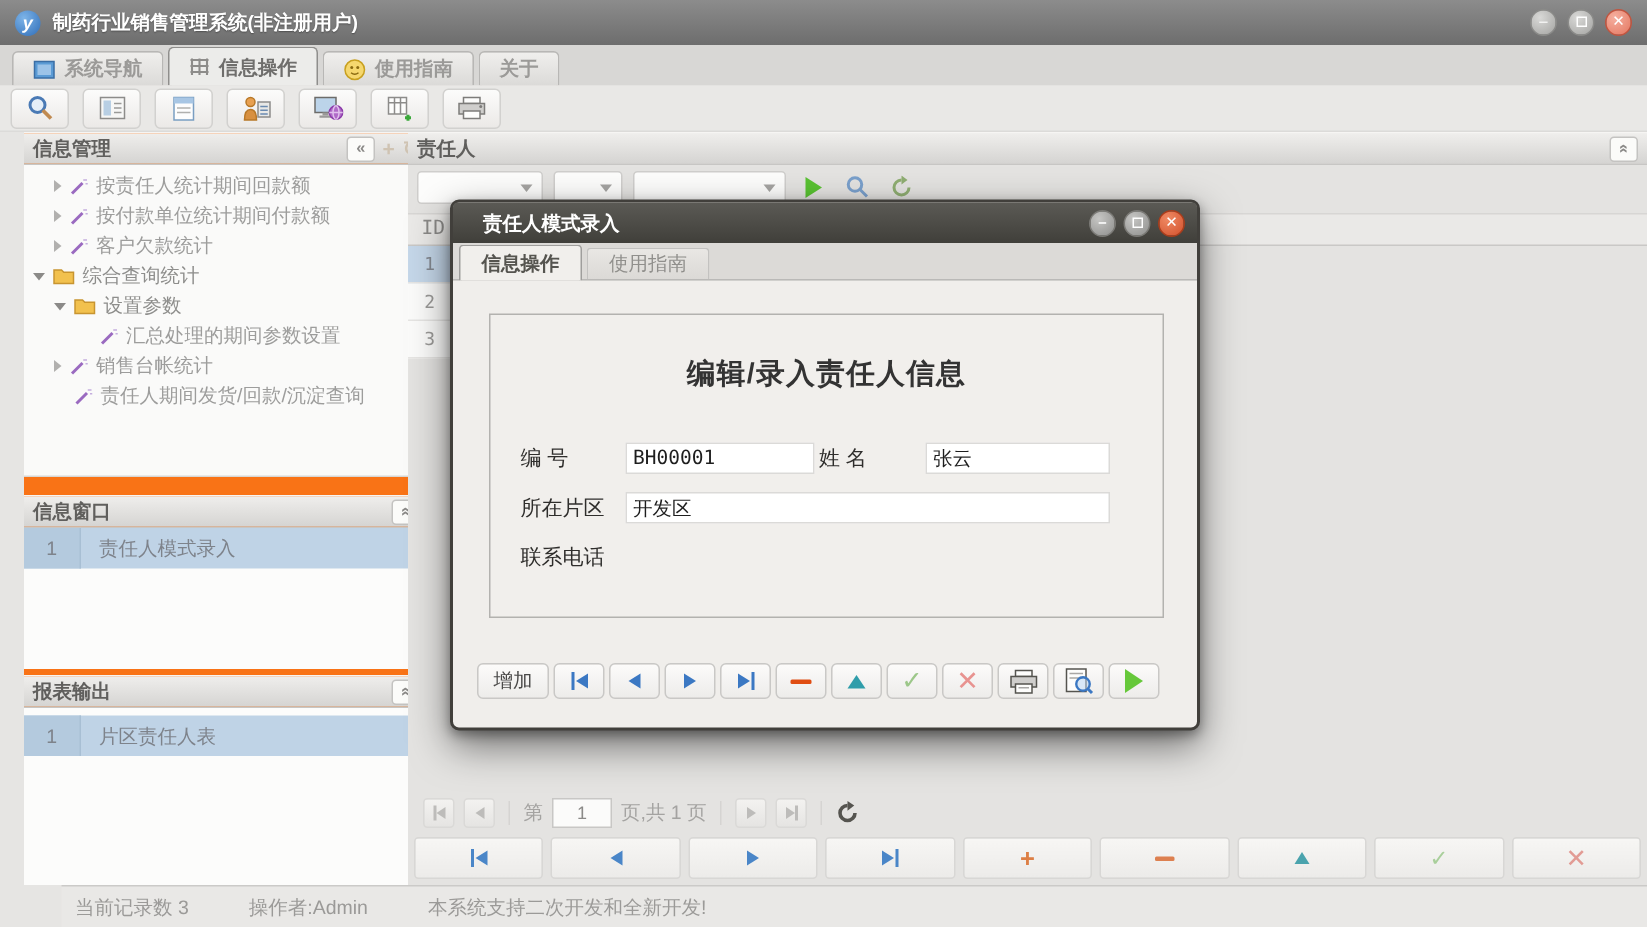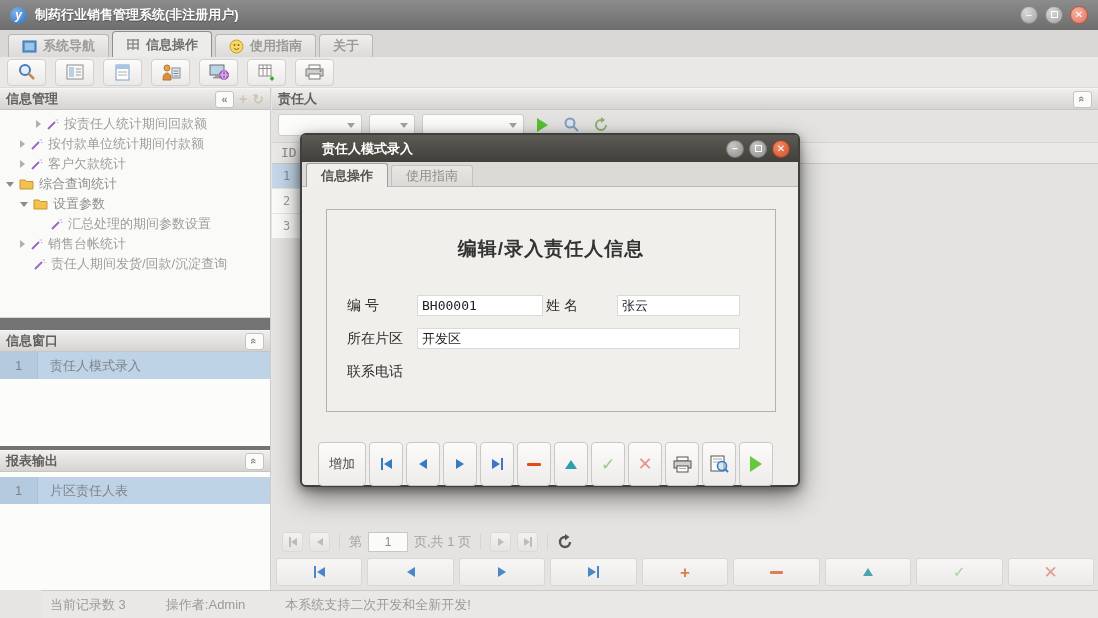--- a/index.html
+++ b/index.html
@@ -37,21 +37,21 @@
   
   .p-header { height:22px; background:linear-gradient(#efeeec,#d5d4d2); border-top:1px solid #f6f5f3;
     border-bottom:1px solid #c7c6c4; display:flex; align-items:center; padding:0 6px;
     font-size:13px; font-weight:bold; color:#605f5d; }
   .hbtn { width:19px; height:17px; background:#fbfbf9; border:1px solid #c4c3c1; border-radius:3px;
     color:#8b8a88; font-size:11px; display:flex; align-items:center; justify-content:center; }
   .up-gl { display:inline-block; transform:rotate(90deg); font-weight:bold; }
   .ghost { color:#cfc3b2; font-size:14px; font-weight:bold; margin-left:5px; }
 
   
-  .sidebar { position:absolute; top:88px; left:0; width:271px; bottom:28px; background:#737373;
+  .sidebar { position:absolute; top:88px; left:16px; width:271px; bottom:28px; background:#f97316;
     border-right:1px solid #cfcecc; }
   .tree { position:absolute; top:22px; left:0; right:0; height:208px; background:#fafaf9;
     border-bottom:1px solid #d8d7d5; padding-top:4px; font-size:13px; color:#9d9d9c; }
   .titem { height:20px; display:flex; align-items:center; gap:5px; }
   .exp-c { width:0; height:0; border-left:5px solid #b1b0ae; border-top:4px solid transparent; border-bottom:4px solid transparent; }
   .exp-e { width:0; height:0; border-top:5px solid #8b8a88; border-left:4px solid transparent; border-right:4px solid transparent; }
   .sec-abs { position:absolute; left:0; right:0; }
   .list-white { position:absolute; left:0; right:0; background:#fcfcfb; }
   .lrow { height:27px; display:flex; align-items:stretch; background:#bfd3e6; font-size:13px; color:#7e838b; }
   .lrow .num { width:38px; background:#b4cade; border-right:1px solid #a8bfd4; display:flex; align-items:center; justify-content:center; }
@@ -120,21 +120,21 @@
     background:linear-gradient(#e9e7e4,#dbd9d6); color:#908f8c; }
   .d-tab.active { height:24px; background:#f1efec; border-color:#9f9e9c; color:#55544f; font-weight:bold; margin-bottom:-1px; }
   .form-box { position:absolute; left:24px; top:74px; right:22px; height:203px;
     border:1px solid #b3b2af; background:#f1efec; }
   .f-heading { text-align:center; margin-top:26px; font-size:19px; color:#333; font-weight:600; letter-spacing:1px; }
   .f-row { position:absolute; height:22px; display:flex; align-items:center; }
   .f-label { font-size:14px; color:#2f2e2c; }
   .f-input { height:21px; border:1px solid #dbdad8; background:#fff; font-size:13px; padding:0 4px; color:#1e1e1e; }
   .mono { font-family:"DejaVu Sans Mono",monospace; }
   .d-btnrow { position:absolute; left:16px; top:307px; display:flex; gap:3px; }
-  .dbtn { width:34px; height:44px; background:linear-gradient(#fcfbfa,#edecea); border:1px solid #c9c8c6;
+  .dbtn { width:34px; height:24px; background:linear-gradient(#fcfbfa,#edecea); border:1px solid #c9c8c6;
     border-radius:4px; display:flex; align-items:center; justify-content:center; gap:1px; }
   .dbtn.add { width:48px; font-size:13px; color:#4a4948; }
   .tri.dl { border-right:8px solid #3b78c3; border-top:5px solid transparent; border-bottom:5px solid transparent; }
   .tri.dr { border-left:8px solid #3b78c3; border-top:5px solid transparent; border-bottom:5px solid transparent; }
   .vbar.d { background:#3b78c3; height:12px; }
   .minus-r { width:14px; height:3px; background:#e04d12; border-radius:1px; }
   .tri-up.d { border-bottom:9px solid #2f9daa; border-left:6px solid transparent; border-right:6px solid transparent; }
   .chk.d { color:#9cc789; font-size:17px; }
   .xx.d { color:#e89390; font-size:18px; }
   .run-tri { width:0; height:0; border-left:12px solid #66c83a; border-top:8px solid transparent; border-bottom:8px solid transparent; }
@@ -258,21 +258,21 @@
     <div class="p-header">
       <span>信息管理</span>
       <span style="margin-left:auto" class="hbtn">
           <span>«</span>
         </span>
       <span class="ghost">+</span>
       <span class="ghost">↻</span>
     </div>
 
     <div class="tree">
-      <div class="titem" style="padding-left:36px">
+      <div class="titem" style="padding-left:20px">
         <span class="exp-c"></span>
         <svg width="13" height="13">
             <line x1="2" y1="11" x2="9" y2="4" stroke="#9a6ac0" stroke-width="2"></line>
             <line x1="9.5" y1="2" x2="12" y2="2" stroke="#c4aede"></line>
             <line x1="11" y1="4.5" x2="12.5" y2="4.5" stroke="#c4aede"></line>
           </svg>
         <span>按责任人统计期间回款额</span>
       </div>
       <div class="titem" style="padding-left:20px">
         <span class="exp-c"></span>

